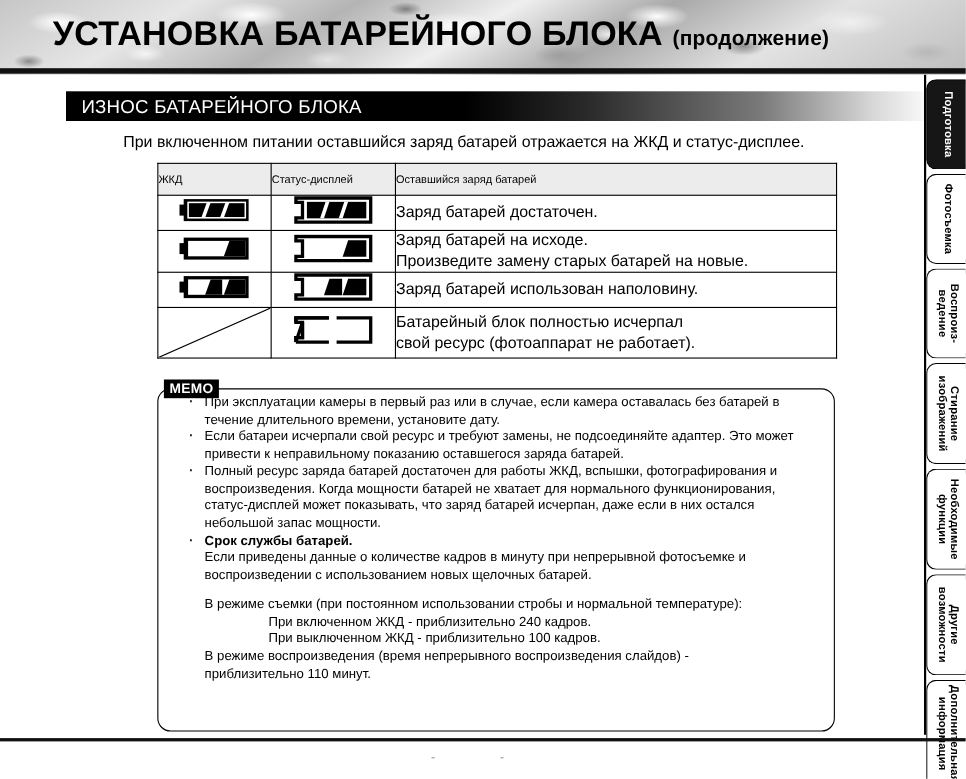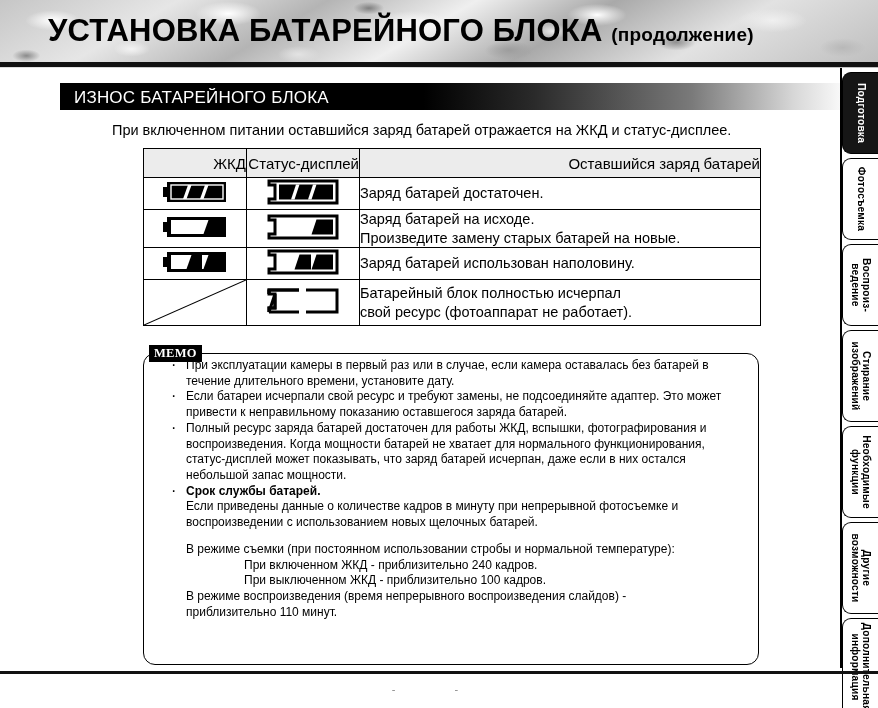--- a/index.html
+++ b/index.html
@@ -106,23 +106,23 @@
     table-layout: fixed;
   }
   .batt-table td, .batt-table th {
     border: 1.5px solid #000;
     padding: 0;
     vertical-align: middle;
   }
   .batt-table thead th {
     background: #ececec;
     font-weight: normal;
-    font-size: 15px;
+    font-size: 10px;
     height: 28px;
-    text-align: right;
+    text-align: left;
   }
   .col-lcd   { width: 102px; }
   .col-stat  { width: 112px; }
   .col-desc  { width: 400px; }
   .cell-icon {
     text-align: center;
     height: 31px;
   }
   .cell-desc {
     padding: 4px 0 4px 12px;
@@ -157,21 +157,20 @@
     position: absolute;
     left: 149px;
     top: 345px;
     background: #000;
     color: #fff;
     font-size: 12.5px;
     font-weight: bold;
     padding: 1px 5px 2px 5px;
     letter-spacing: 0.3px;
     line-height: 1.15;
-    font-family: Liberation Serif, serif;
   }
   .memo-content {
     position: absolute;
     left: 166px;
     top: 358px;
     width: 580px;
     font-size: 12px;
     line-height: 1.31;
   }
   .memo-li {

